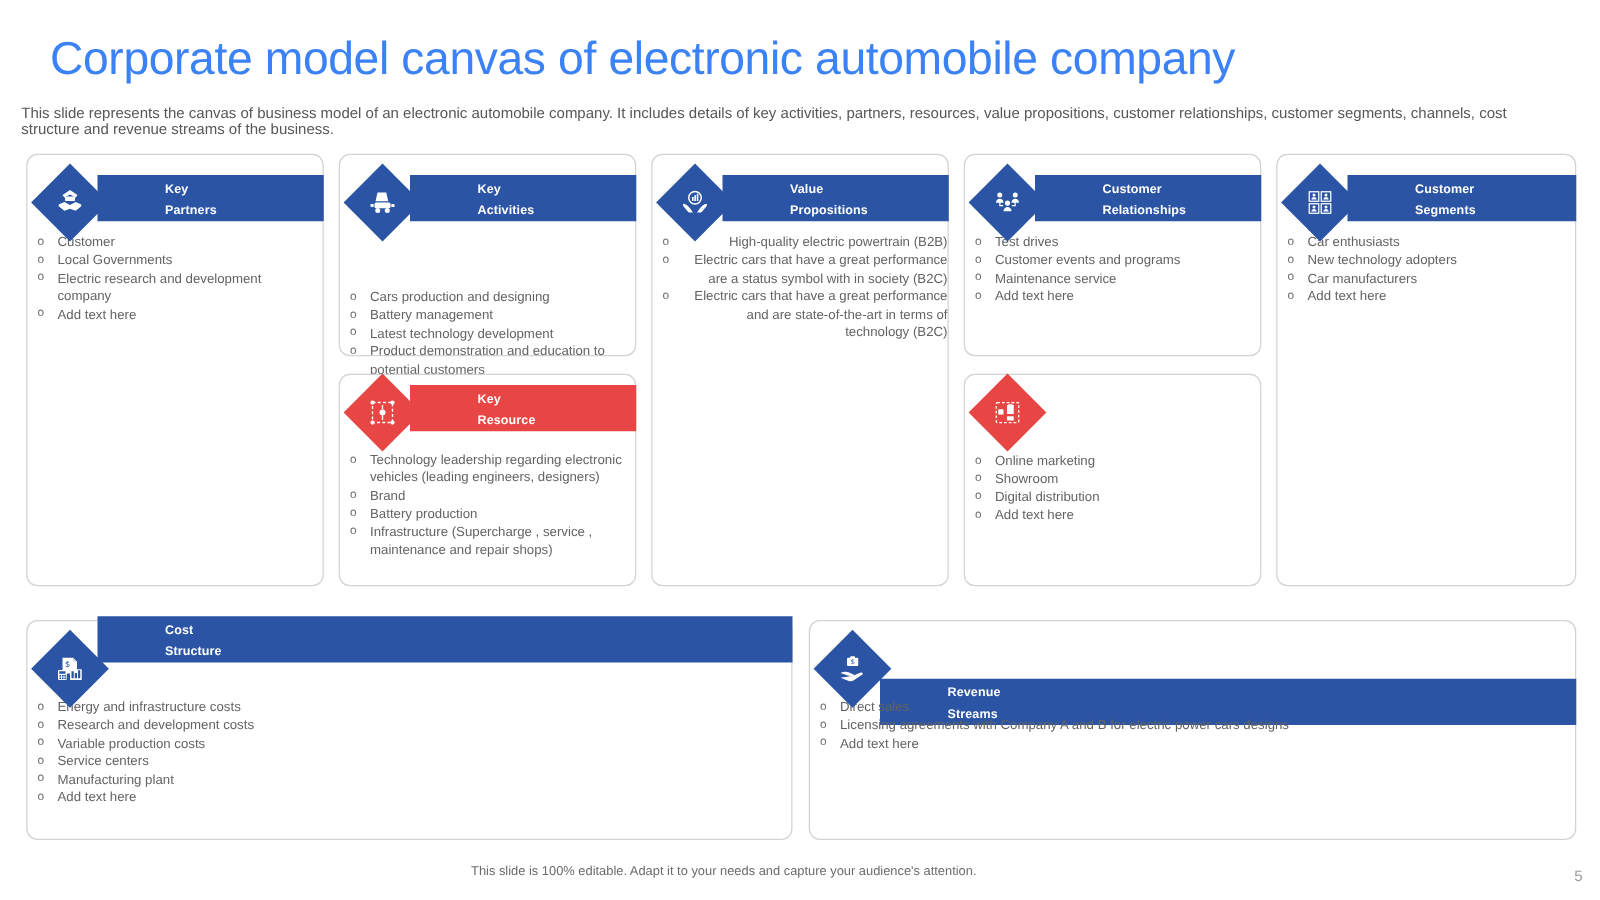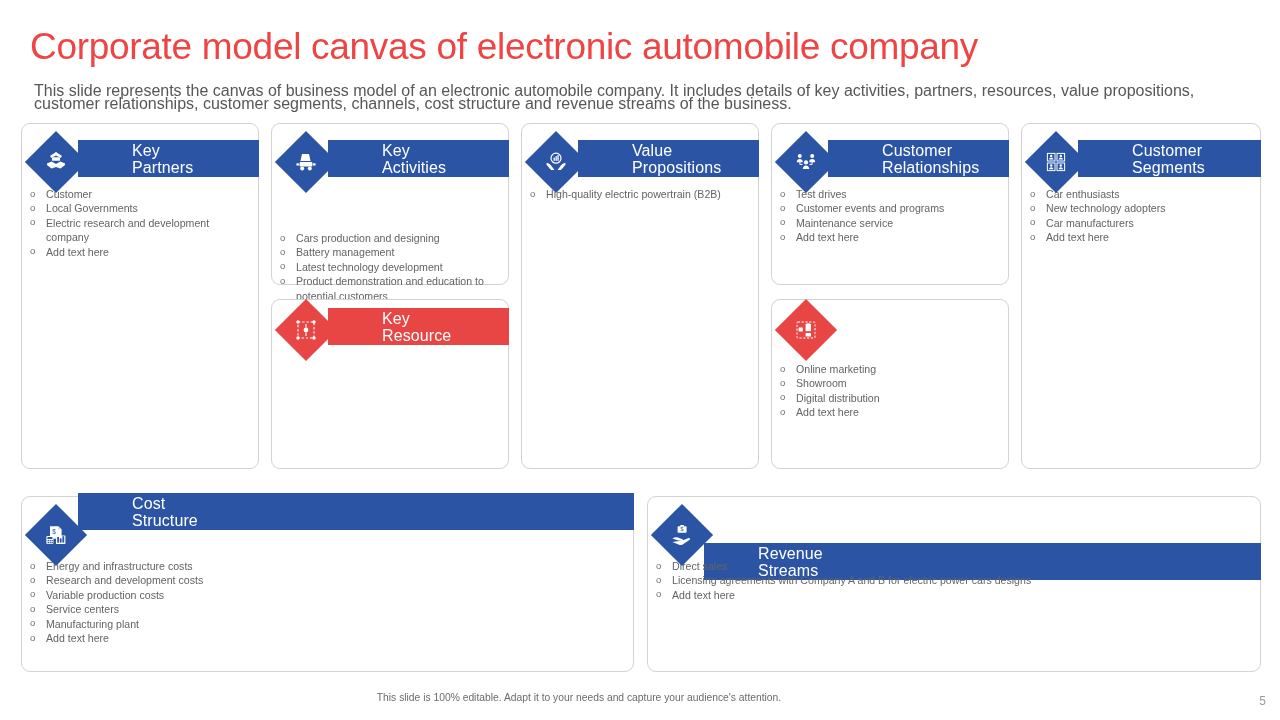--- a/index.html
+++ b/index.html
@@ -5,41 +5,41 @@
   * { box-sizing: border-box; margin: 0; padding: 0; }
   html, body {
     width: 1280px; height: 720px;
     background: #ffffff;
     font-family: "Liberation Sans", sans-serif;
     overflow: hidden;
   }
   .slide { position: relative; width: 1280px; height: 720px; }
 
   .title {
-    position: absolute; left: 30px; top: 26px;
-    font-size: 37px; font-weight: 400; color: #ef4444;
+    position: absolute; left: 40px; top: 26px;
+    font-size: 37px; font-weight: 400; color: #3b82f6;
     letter-spacing: -0.3px; white-space: nowrap;
   }
   .subtitle {
-    position: absolute; left: 34px; top: 84px; width: 1195px;
-    font-size: 16px; line-height: 13px; color: #575757;
+    position: absolute; left: 17px; top: 84px; width: 1195px;
+    font-size: 12px; line-height: 13px; color: #575757;
   }
 
   
   .card {
     position: absolute;
     background: #ffffff;
     border: 1px solid #d3d3d3;
     border-radius: 9px;
   }
   .hdr {
     position: absolute;
-    display: flex; align-items: center;
+    display: flex; align-items: flex-end;
     color: #ffffff;
-    font-size: 16px; font-weight: normal; line-height: 17px;
+    font-size: 10px; font-weight: bold; line-height: 17px;
     padding-left: 54px;
     letter-spacing: 0.1px;
   }
   .hdr.blue { background: #2b55a4; }
   .hdr.red  { background: #e84545; }
   .hdr span { display: block; }
 
   .diamond {
     position: absolute;
     width: 44px; height: 44px;
@@ -145,40 +145,48 @@
       <line x1="13" y1="7" x2="13" y2="10.6"></line>
       <line x1="13" y1="15.4" x2="13" y2="19"></line>
     </svg>
   </div>
   <div class="hdr red" style="left:328px; top:308px; width:181px; height:37px;">
     <div>
       <span>Key</span>
       <span>Resource</span>
     </div>
   </div>
+  <ul class="bul" style="left:276px; top:361px; width:232px;">
+    <li>Technology leadership regarding electronic vehicles (leading engineers, designers)</li>
+    <li>Brand</li>
+    <li>Battery production</li>
+    <li>Infrastructure (Supercharge , service , maintenance and repair shops)</li>
+  </ul>
 
   <div class="card" style="left:521px; top:123px; width:238px; height:346px;"></div>
   <div class="diamond blue" style="left:534px; top:140px;">
     <svg width="26" height="26" viewBox="0 0 26 26" fill="#ffffff">
       <circle cx="13" cy="9.2" r="5" fill="none" stroke="#ffffff" stroke-width="1.2"></circle>
       <rect x="10.6" y="8.6" width="1.3" height="3.2"></rect>
       <rect x="12.5" y="7.2" width="1.3" height="4.6"></rect>
       <rect x="14.4" y="6" width="1.3" height="5.8"></rect>
       <path d="M3.5 14 C6 14 8 16 9.6 18.4 L11.4 21 L8.2 21 C6 19 4.6 17 3.5 15.6 Z"></path>
       <path d="M22.5 14 C20 14 18 16 16.4 18.4 L14.6 21 L17.8 21 C20 19 21.4 17 22.5 15.6 Z"></path>
     </svg>
   </div>
   <div class="hdr blue" style="left:578px; top:140px; width:181px; height:37px;">
     <div>
       <span>Value</span>
       <span>Propositions</span>
     </div>
   </div>
-  <ul class="bul" style="left:526px; top:187px; width:232px;">
+  <ul class="bul" style="left:526px; top:187px; width:232px;text-align:right;">
     <li>High-quality electric powertrain (B2B)</li>
+    <li>Electric cars that have a great performance are a status symbol with in society (B2C)</li>
+    <li>Electric cars that have a great performance and are state-of-the-art in terms of technology (B2C)</li>
   </ul>
 
   <div class="card" style="left:771px; top:123px; width:238px; height:162px;"></div>
   <div class="diamond blue" style="left:784px; top:140px;">
     <svg width="26" height="26" viewBox="0 0 26 26" fill="#ffffff">
       <circle cx="6.8" cy="7" r="2"></circle>
       <path d="M3.8 13.2 c0-2 1.4-3.2 3-3.2 s3 1.2 3 3.2 z"></path>
       <circle cx="19.2" cy="7" r="2"></circle>
       <path d="M16.2 13.2 c0-2 1.4-3.2 3-3.2 s3 1.2 3 3.2 z"></path>
       <circle cx="13" cy="13.4" r="2.1"></circle>

